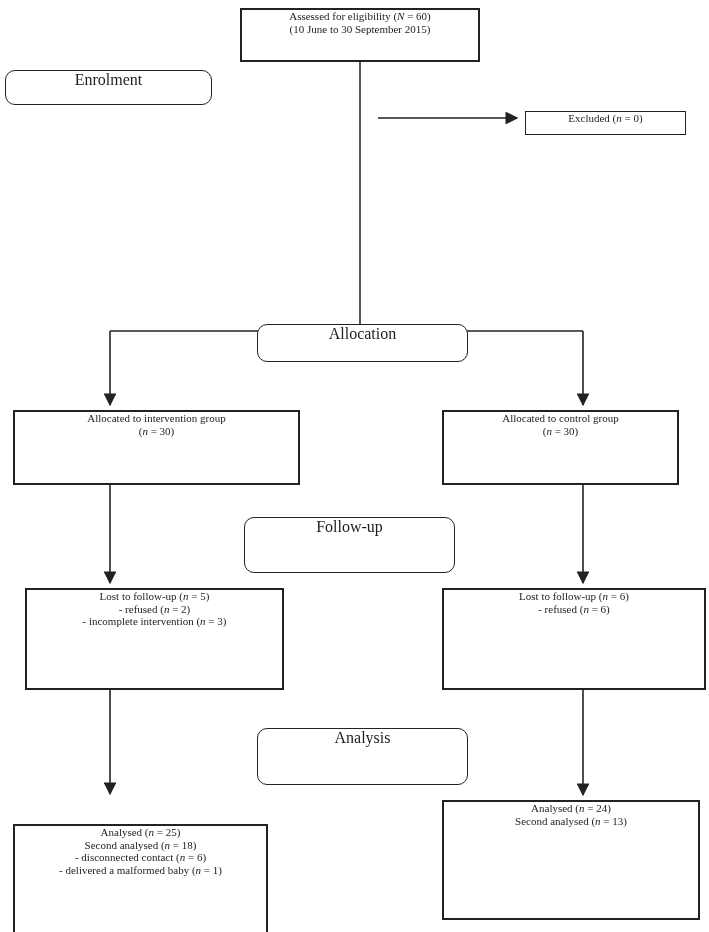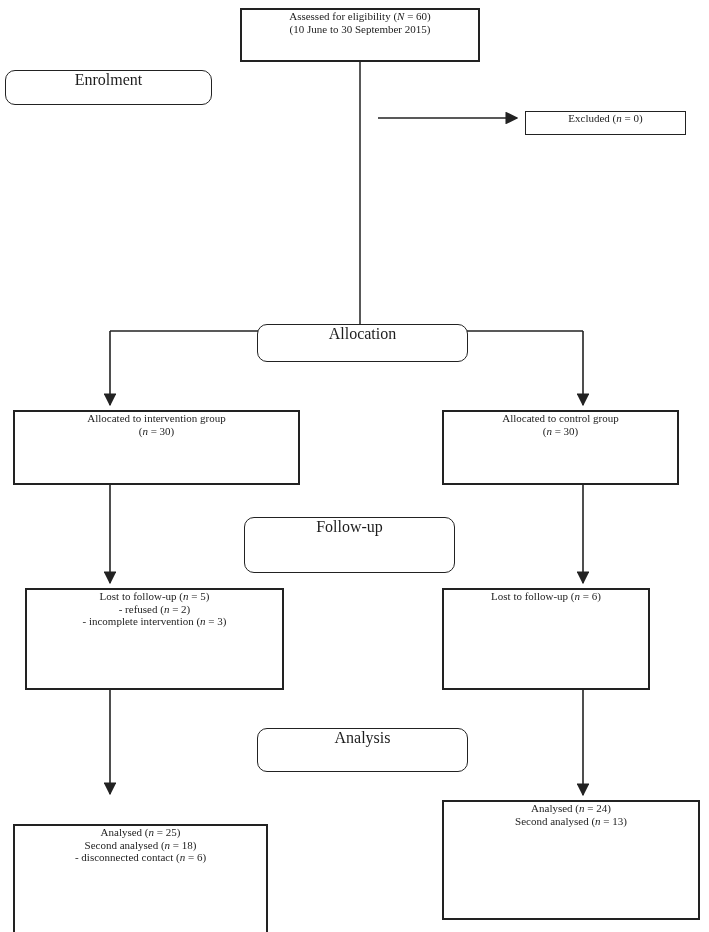--- a/index.html
+++ b/index.html
@@ -98,32 +98,34 @@
   <div class="box stage" style="left:244px; top:517px; width:211px; height:56px;">
     <span class="line">Follow-up</span>
   </div>
 
   <div class="box" style="left:25px; top:588px; width:259px; height:102px;">
     <span class="line">Lost to follow-up (<i>n</i> = 5)</span>
     <span class="line">- refused (<i>n</i> = 2)</span>
     <span class="line">- incomplete intervention (<i>n</i> = 3)</span>
   </div>
 
-  <div class="box" style="left:442px; top:588px; width:208px; height:102px;">
+  <div class="box" style="left:442px; top:588px; width:264px; height:102px;">
     <span class="line">Lost to follow-up (<i>n</i> = 6)</span>
+    <span class="line">- refused (<i>n</i> = 6)</span>
   </div>
 
-  <div class="box stage" style="left:257px; top:728px; width:211px; height:44px;">
+  <div class="box stage" style="left:257px; top:728px; width:211px; height:57px;">
     <span class="line">Analysis</span>
   </div>
 
   <div class="box" style="left:13px; top:799px; width:255px; height:131px;margin-top:25px;">
     <span class="line">Analysed (<i>n</i> = 25)</span>
     <span class="line">Second analysed (<i>n</i> = 18)</span>
     <span class="line">- disconnected contact (<i>n</i> = 6)</span>
+    <span class="line">- delivered a malformed baby (<i>n</i> = 1)</span>
   </div>
 
   <div class="box" style="left:442px; top:800px; width:258px; height:120px;">
     <span class="line">Analysed (<i>n</i> = 24)</span>
     <span class="line">Second analysed (<i>n</i> = 13)</span>
   </div>
 
 </div>
 
 </body></html>

